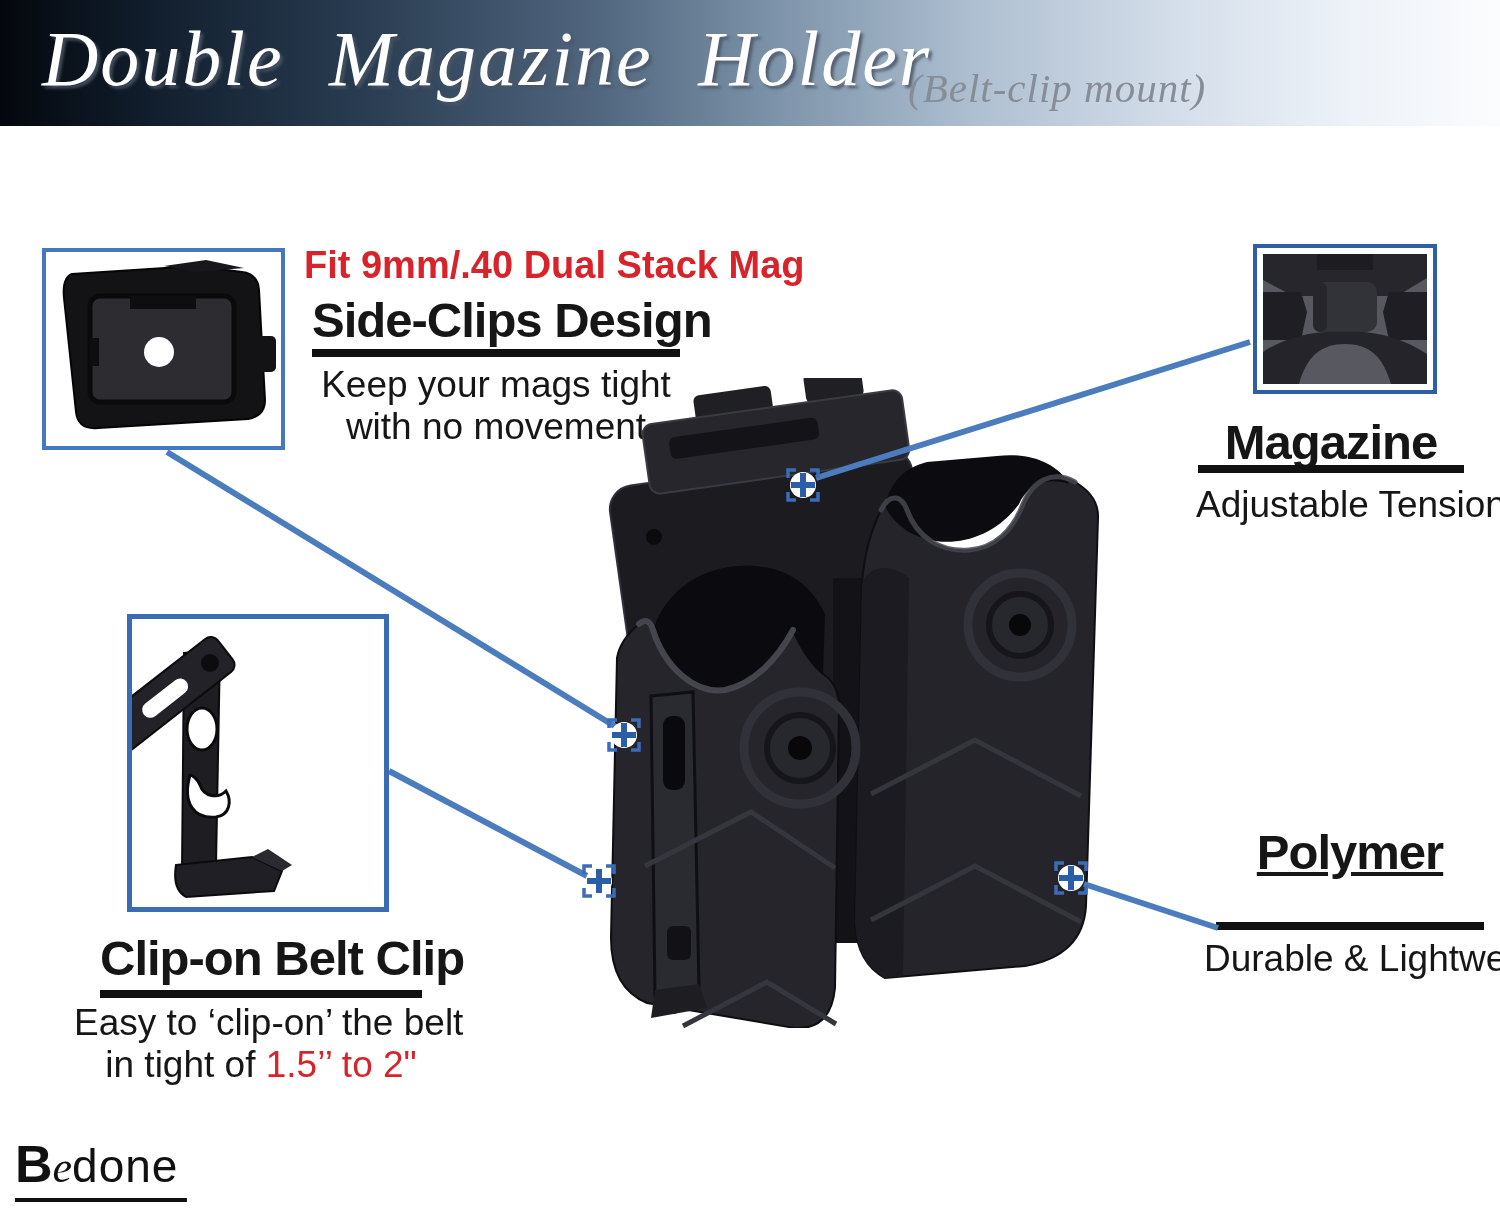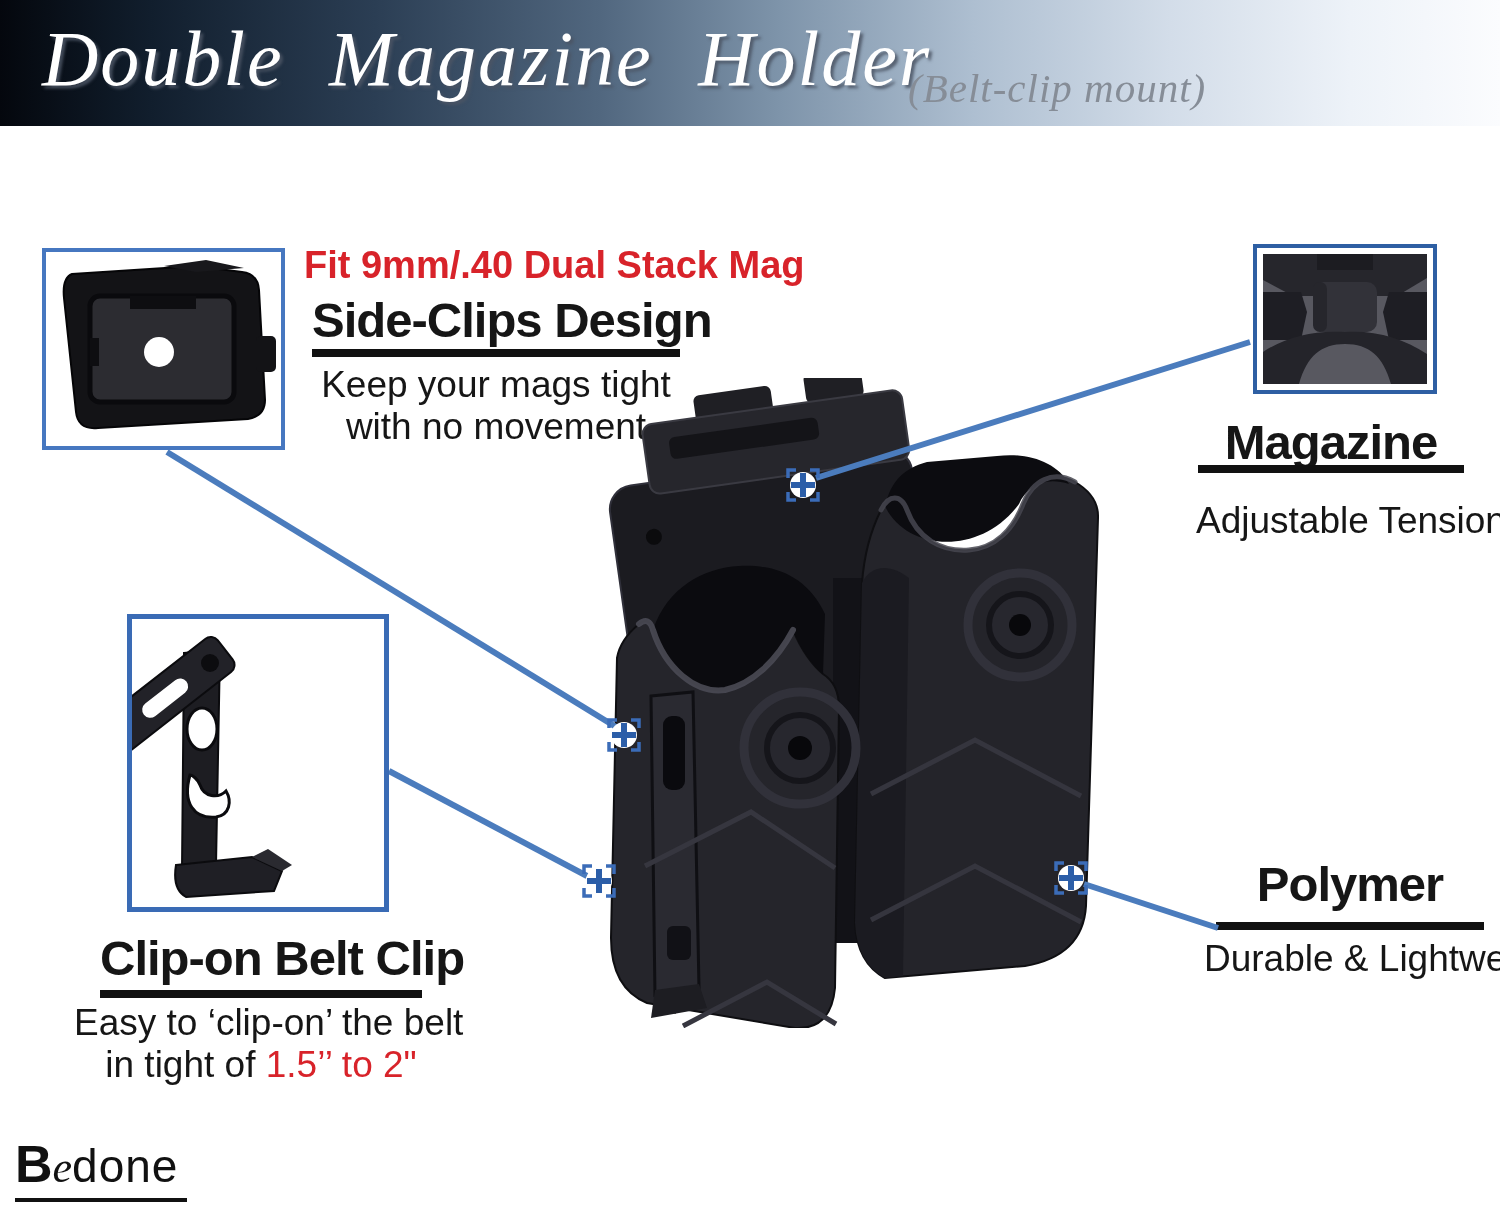--- a/index.html
+++ b/index.html
@@ -31,27 +31,27 @@
   .tag-red{left:304px;top:244px;width:440px;color:#d8232a;font-size:38px;font-weight:bold;white-space:nowrap;}
   .h-callout{font-size:49px;font-weight:bold;letter-spacing:-1px;color:#161616;text-align:center;white-space:nowrap;}
   .sub-callout{font-size:37px;color:#161616;text-align:center;white-space:nowrap;}
   .rule{background:#111111;height:8px;}
   .sideclips-h{left:312px;top:292px;width:368px;}
   .sideclips-rule{left:312px;top:349px;width:368px;}
   .sideclips-s1{left:300px;top:364px;width:392px;}
   .sideclips-s2{left:300px;top:406px;width:392px;}
   .retention-h{left:1198px;top:414px;width:266px;}
   .retention-rule{left:1198px;top:465px;width:266px;}
-  .retention-s{left:1196px;top:484px;width:304px;margin-top:16px;}
+  .retention-s{left:1196px;top:484px;width:304px;}
   .beltclip-h{left:100px;top:930px;width:322px;}
   .beltclip-rule{left:100px;top:990px;width:322px;}
   .beltclip-s1{left:74px;top:1002px;width:374px;}
   .beltclip-s2{left:74px;top:1044px;width:374px;}
   .red-inline{color:#d8232a;}
-  .polymer-h{left:1216px;top:856px;width:268px;}
+  .polymer-h{left:1216px;top:824px;width:268px;text-decoration:underline;}
   .polymer-rule{left:1216px;top:922px;width:268px;}
   .polymer-s{left:1204px;top:938px;width:296px;}
   
   .brand{left:15px;top:1134px;font-size:46px;color:#111;white-space:nowrap;}
   .brand .b{font-weight:bold;font-size:52px;}
   .brand .e{font-family:"Liberation Serif",serif;font-style:italic;font-size:44px;}
   .brand .rest{font-weight:normal;letter-spacing:1px;}
   .brand-rule{left:15px;top:1198px;width:172px;height:4px;background:#111;}
   
   .inset{background:#ffffff;box-sizing:border-box;}

